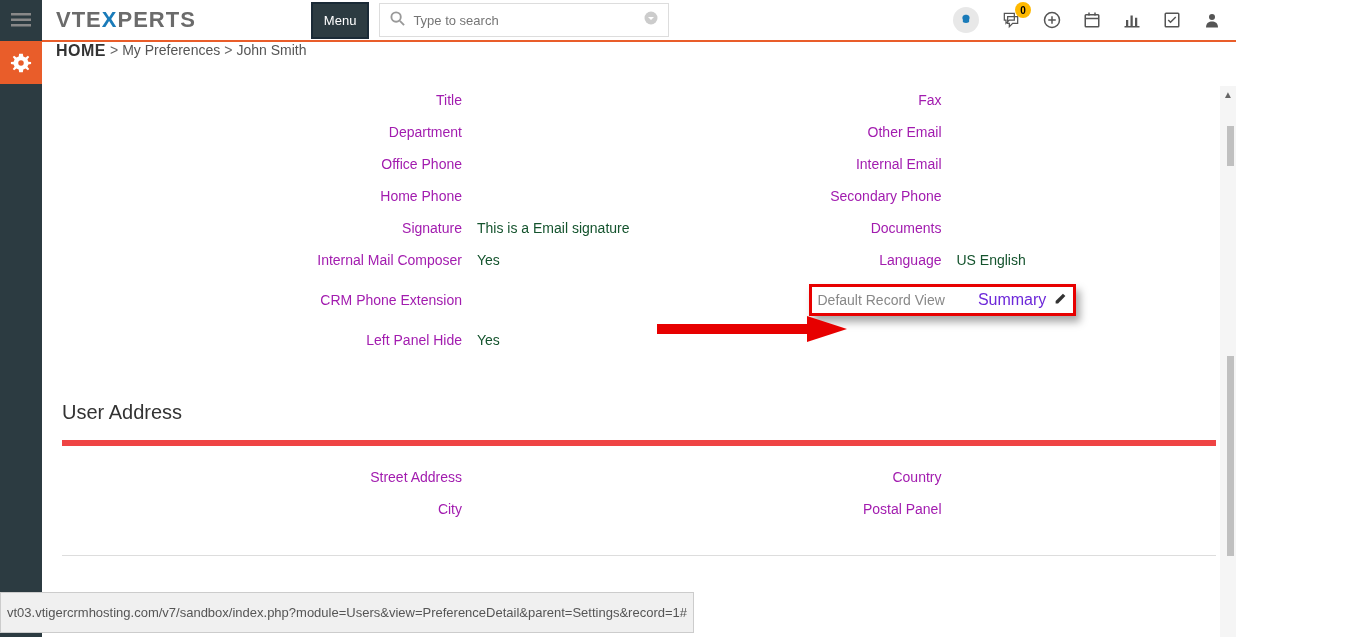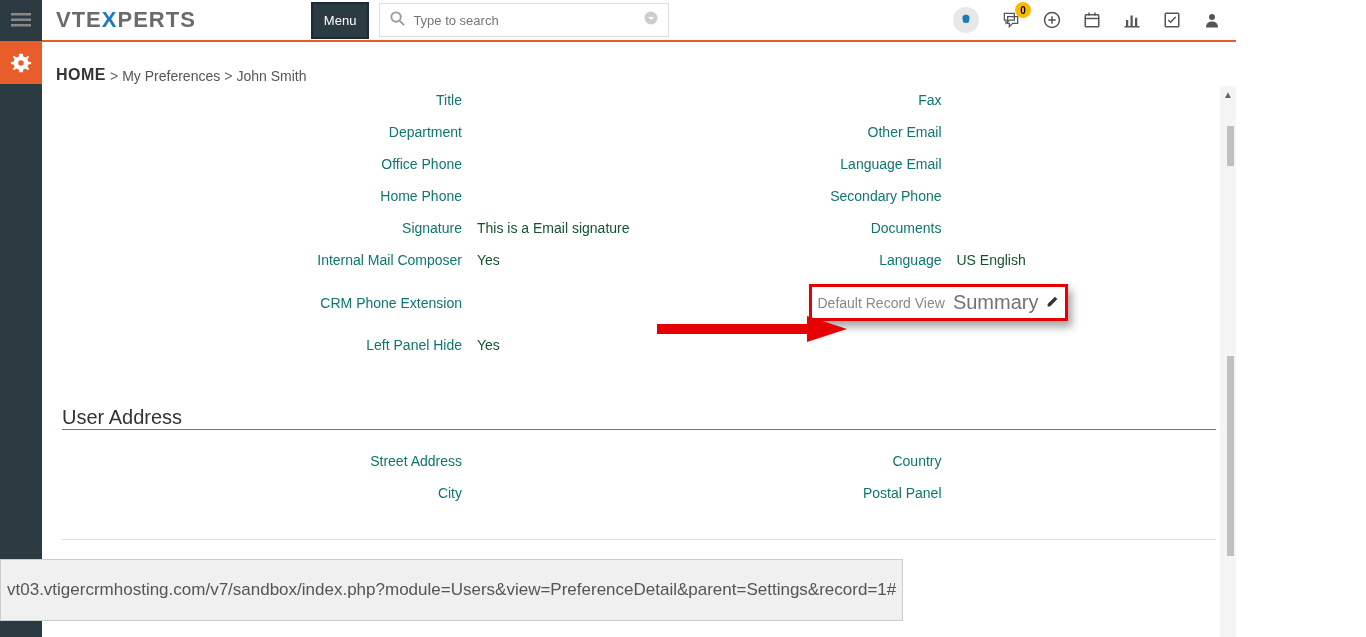--- a/index.html
+++ b/index.html
@@ -33,47 +33,47 @@
     
     .body { flex: 1; display: flex; overflow: hidden; position: relative; }
     
     .sidebar { width: 42px; background: #2c3b41; flex-shrink: 0; }
     .sidebar-top { width: 42px; height: 42px; background: #e95d2a; display: flex; align-items: center; justify-content: center; }
     .sidebar-top svg { fill: #fff; }
     
     .content-area { flex: 1; display: flex; flex-direction: column; position: relative; }
     
     
-    .breadcrumb-bar { height: 42px; display: flex; align-items: flex-end; padding-left: 14px; background: #fff; }
+    .breadcrumb-bar { height: 42px; display: flex; align-items: flex-start; padding-left: 14px; background: #fff; }
     .bc-home { font-family: 'Arial Black', sans-serif; font-weight: 900; font-size: 16px; color: #333; letter-spacing: 0.5px; }
     .bc-sep { margin: 0 4px; color: #666; font-size: 14px; }
     .bc-item { color: #555; font-size: 14px; }
     
     
     .main-scroll { flex: 1; background: #fff; overflow-y: auto; position: relative; padding: 0 0 0 0; }
     
     .form-panel { margin: 0 20px 30px 215px; }
     
     .field-row { display: flex; }
     .field-col { width: 50%; display: flex; align-items: center; padding: 8px 0; }
-    .field-label { width: 220px; text-align: right; color: #0f766e; font-size: 14px; padding-right: 15px; }
+    .field-label { width: 220px; text-align: right; color: #a21caf; font-size: 14px; padding-right: 15px; }
     .field-value { flex: 1; color: #14532d; font-size: 14px; }
     
     .highlight-box { border: 3px solid #e70000; padding: 4px 6px; display: inline-flex; align-items: center; position: relative; box-shadow: 4px 6px 8px rgba(0,0,0,0.35); }
-    .highlight-box .field-label-h { color: #888; font-size: 14px; margin-right: 8px; }
-    .highlight-box .field-value-h { color: #737373; font-size: 20px; margin-right: 8px; }
+    .highlight-box .field-label-h { color: #888; font-size: 14px; margin-right: 33px; }
+    .highlight-box .field-value-h { color: #6d28d9; font-size: 16px; margin-right: 8px; }
     .edit-pencil { color: #333; cursor: pointer; }
     
     .arrow-annotation { position: absolute; pointer-events: none; }
     
-    .section-header { margin: 45px 20px 0 20px; padding: 0 0 0 0; border-bottom: 1px solid #ef4444; }
+    .section-header { margin: 45px 20px 0 20px; padding: 0 0 16px 0; border-bottom: 6px solid #ef4444; }
     .section-title { font-size: 20px; color: #333; font-weight: 400; }
     
     
-    .status-bar { position: absolute; bottom: 16px; left: 0; background: #f0f0f0; border: 1px solid #ccc; padding: 20px 6px; font-size: 17px; color: #555; }
+    .status-bar { position: absolute; bottom: 4px; left: 0; background: #f0f0f0; border: 1px solid #ccc; padding: 12px 6px; font-size: 13px; color: #555; }
     
     
     .scroll-indicator { position: absolute; right: 0; top: 44px; bottom: 0; width: 16px; background: #f5f5f5; }
     .scroll-thumb { position: absolute; right: 2px; width: 7px; background: #c0c0c0; border-radius: 0; }
     .scroll-arrow { width: 16px; height: 16px; display: flex; align-items: center; justify-content: center; color: #666; font-size: 10px; cursor: pointer; }
     .scroll-arrow.top { position: absolute; top: 0; }
     
   </style>
 </head>
 <body>
@@ -208,21 +208,21 @@
               <div class="field-value"></div>
             </div>
           </div>
 
           <div class="field-row">
             <div class="field-col">
               <div class="field-label">Office Phone</div>
               <div class="field-value"></div>
             </div>
             <div class="field-col">
-              <div class="field-label">Language Email</div>
+              <div class="field-label">Internal Email</div>
               <div class="field-value"></div>
             </div>
           </div>
 
 
           <div class="field-row">
             <div class="field-col">
               <div class="field-label">Home Phone</div>
               <div class="field-value"></div>
             </div>

